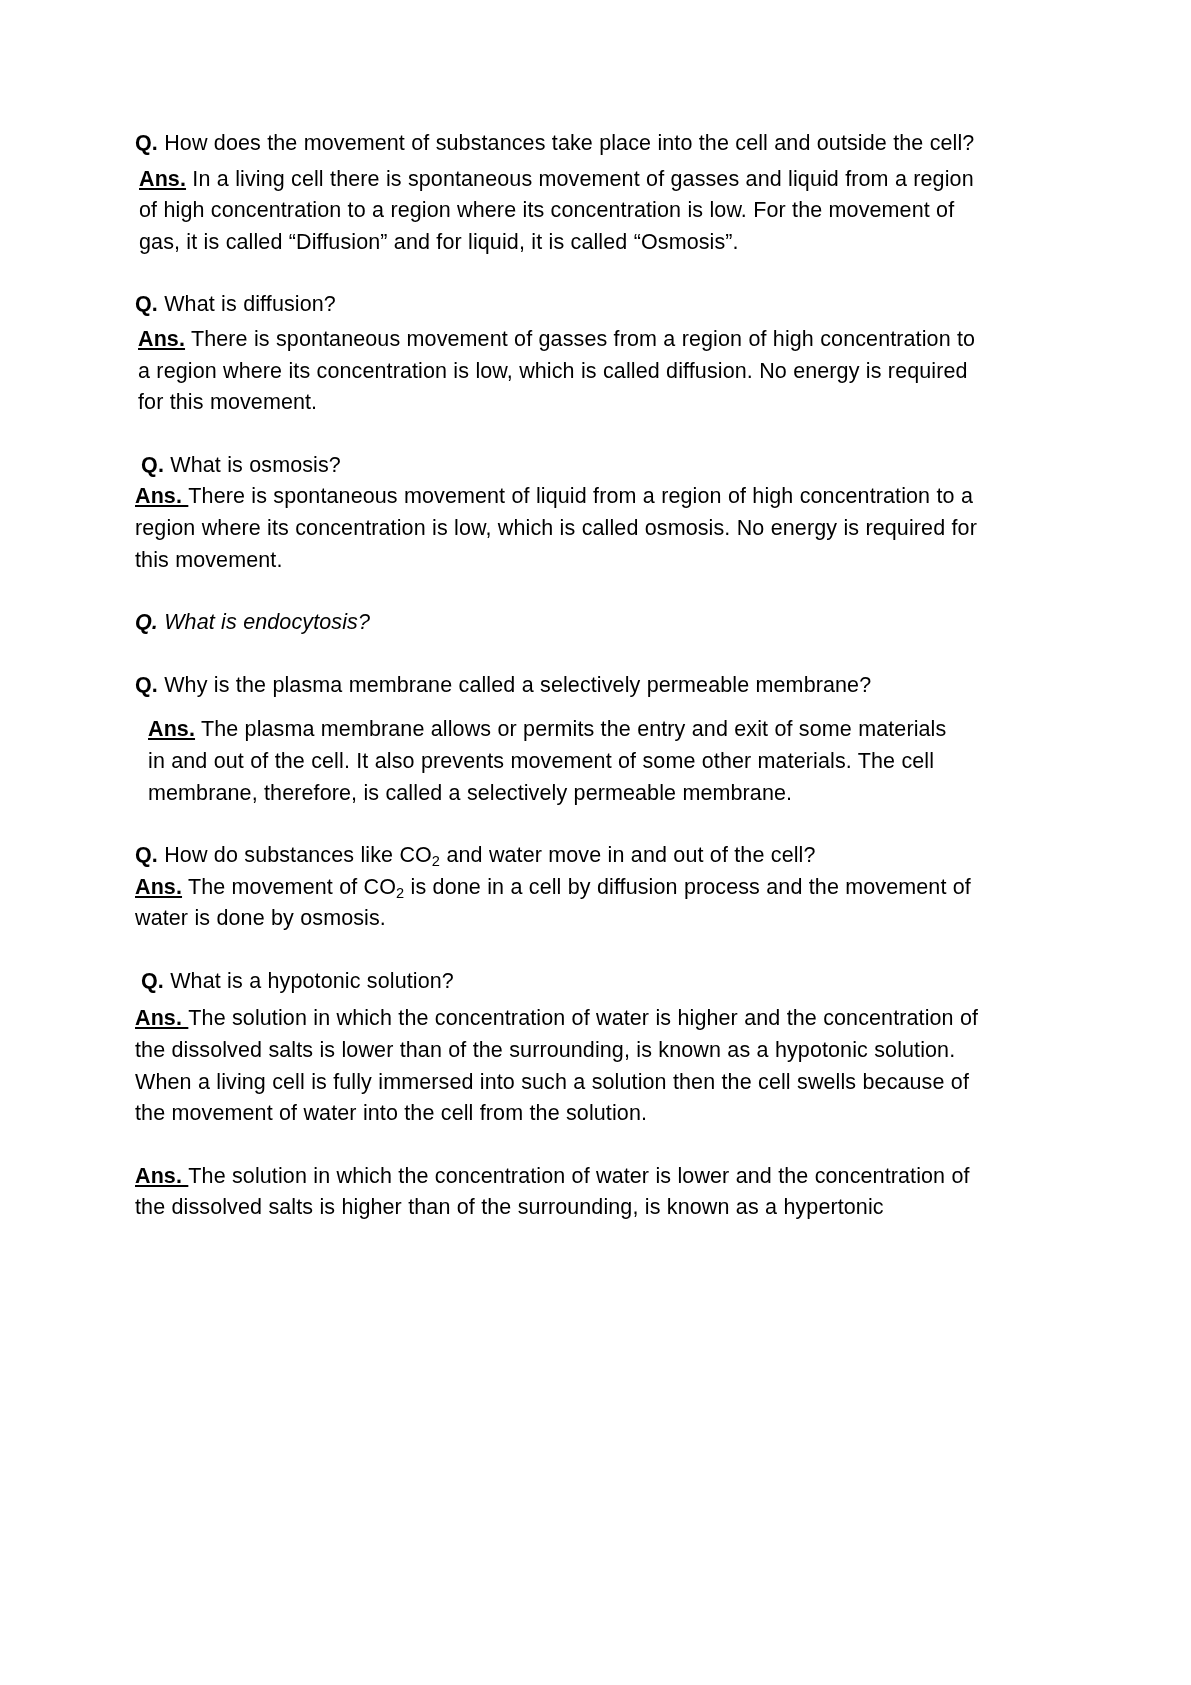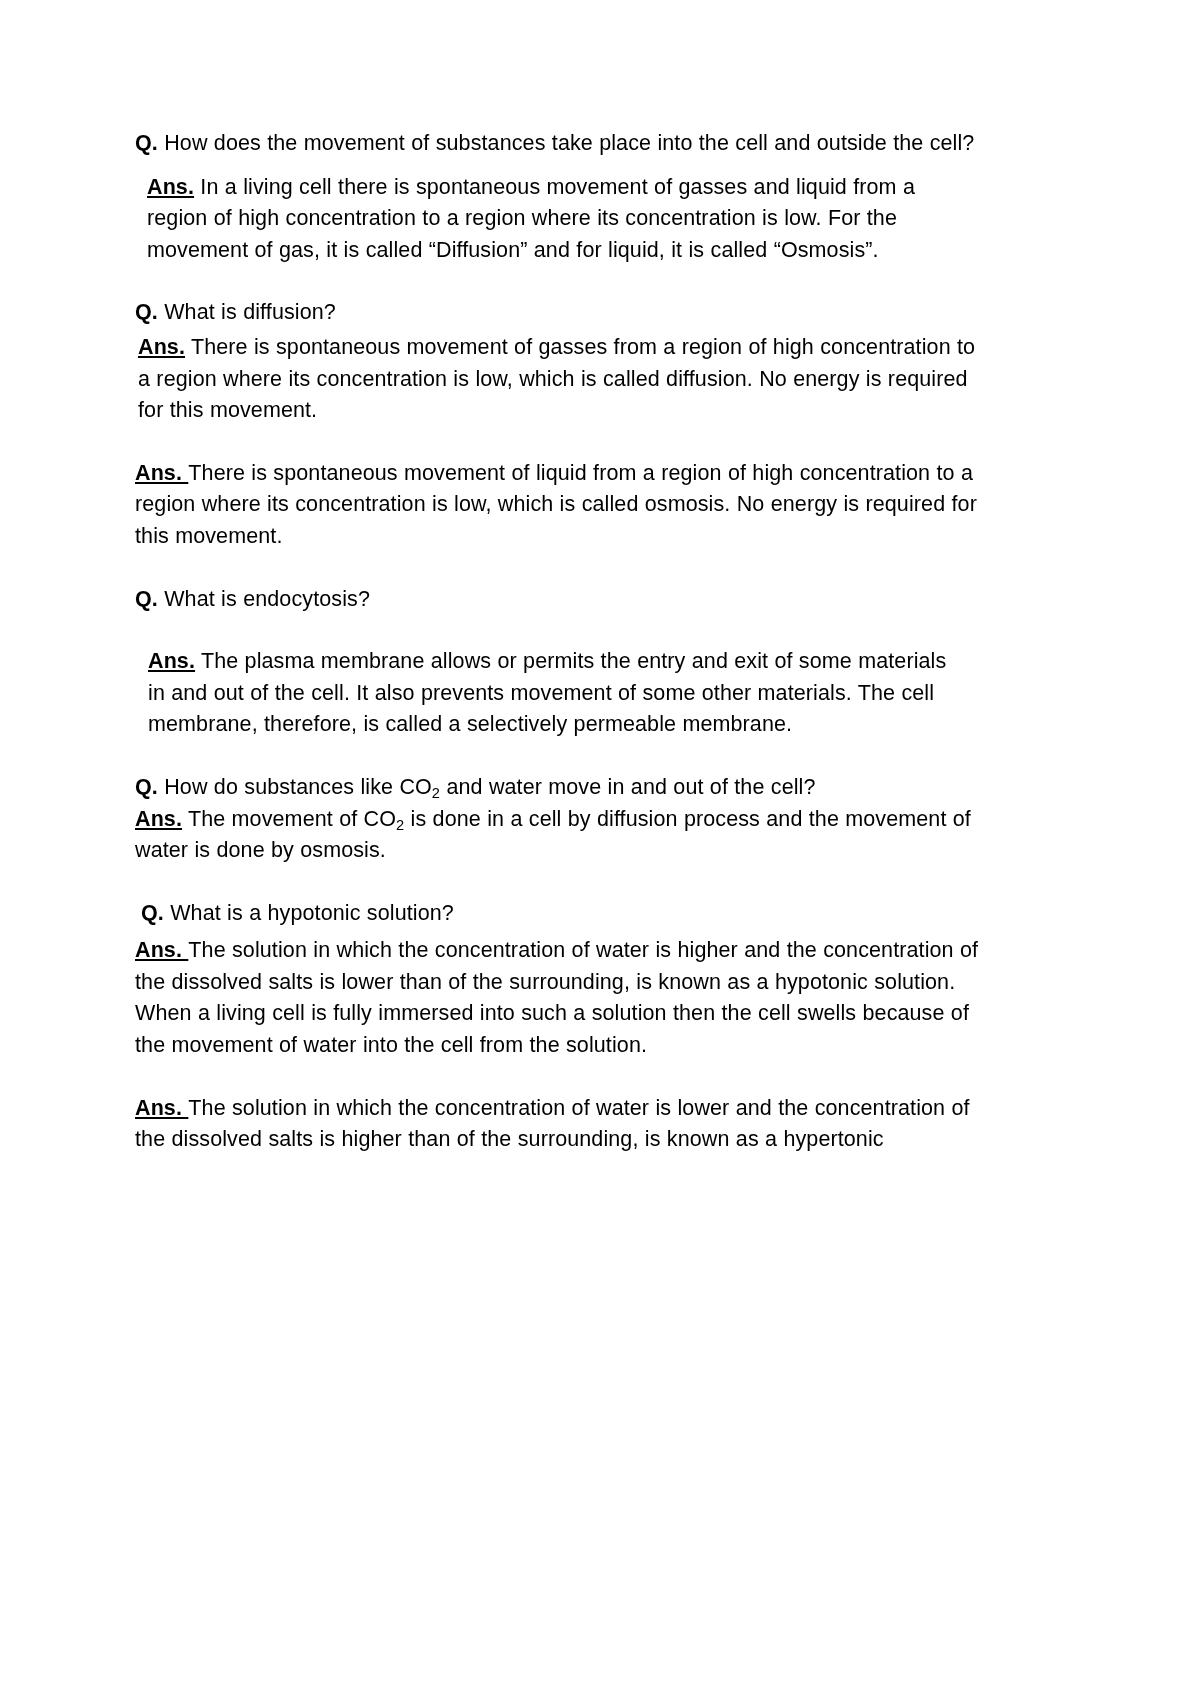--- a/index.html
+++ b/index.html
@@ -61,33 +61,35 @@
     font-weight: normal;
   }
 </style>
 </head>
 <body>
 
 <div class="page">
   <div class="doc-body" id="doc-body">
       <div class="qa-block">
         <p class="line q-line" style="margin: 0px;"><span class="tag">Q.</span><span class="body-text"> How does the movement of substances take place into the cell and outside the cell?</span></p>
-        <p class="line a-line" style="margin: 12px;"><span class="tag">Ans.</span><span class="body-text"> In a living cell there is spontaneous movement of gasses and liquid from a region of high concentration to a region where its concentration is low. For the movement of gas, it is called “Diffusion” and for liquid, it is called “Osmosis”.</span></p>
+        <p class="line a-line" style="margin: 4px;"><span class="tag">Ans.</span><span class="body-text"> In a living cell there is spontaneous movement of gasses and liquid from a region of high concentration to a region where its concentration is low. For the movement of gas, it is called “Diffusion” and for liquid, it is called “Osmosis”.</span></p>
       </div>
       <div class="qa-block">
         <p class="line q-line" style="margin: 0px;"><span class="tag">Q.</span><span class="body-text"> What is diffusion?</span></p>
         <p class="line a-line" style="margin: 3px;"><span class="tag">Ans.</span><span class="body-text"> There is spontaneous movement of gasses from a region of high concentration to a region where its concentration is low, which is called diffusion. No energy is required for this movement.</span></p>
       </div>
       <div class="qa-block">
+        <p class="line q-line" style="margin: 0px;"><span class="lead-space"> </span><span class="tag">Q.</span><span class="body-text"> What is osmosis?</span></p>
         <p class="line a-line" style="margin: 0px;"><span class="tag">Ans. </span><span class="body-text">There is spontaneous movement of liquid from a region of high concentration to a region where its concentration is low, which is called osmosis. No energy is required for this movement.</span></p>
       </div>
       <div class="qa-block">
-        <p class="line q-line" style="margin: 0px;"><span class="tag">Q.</span><span class="body-text"> What is endocytosis?</span></p>
+        <p class="line q-line" style="margin: 0px; font-style: italic;"><span class="tag">Q.</span><span class="body-text"> What is endocytosis?</span></p>
       </div>
       <div class="qa-block">
+        <p class="line q-line" style="margin: 0px;"><span class="tag">Q.</span><span class="body-text"> Why is the plasma membrane called a selectively permeable membrane?</span></p>
         <p class="line a-line" style="margin: 13px;"><span class="tag">Ans.</span><span class="body-text"> The plasma membrane allows or permits the entry and exit of some materials in and out of the cell. It also prevents movement of some other materials. The cell membrane, therefore, is called a selectively permeable membrane.</span></p>
       </div>
       <div class="qa-block">
       </div>
       <div class="qa-block">
         <p class="line q-line" style="margin: 0px;"><span class="tag">Q.</span><span class="body-text"> How do substances like CO<sub>2</sub> and water move in and out of the cell?</span></p>
         <p class="line a-line" style="margin: 0px;"><span class="tag">Ans.</span><span class="body-text"> The movement of CO<sub>2</sub> is done in a cell by diffusion process and the movement of water is done by osmosis.</span></p>
       </div>
       <div class="qa-block">
         <p class="line q-line" style="margin: 6px;"><span class="tag">Q.</span><span class="body-text"> What is a hypotonic solution?</span></p>

